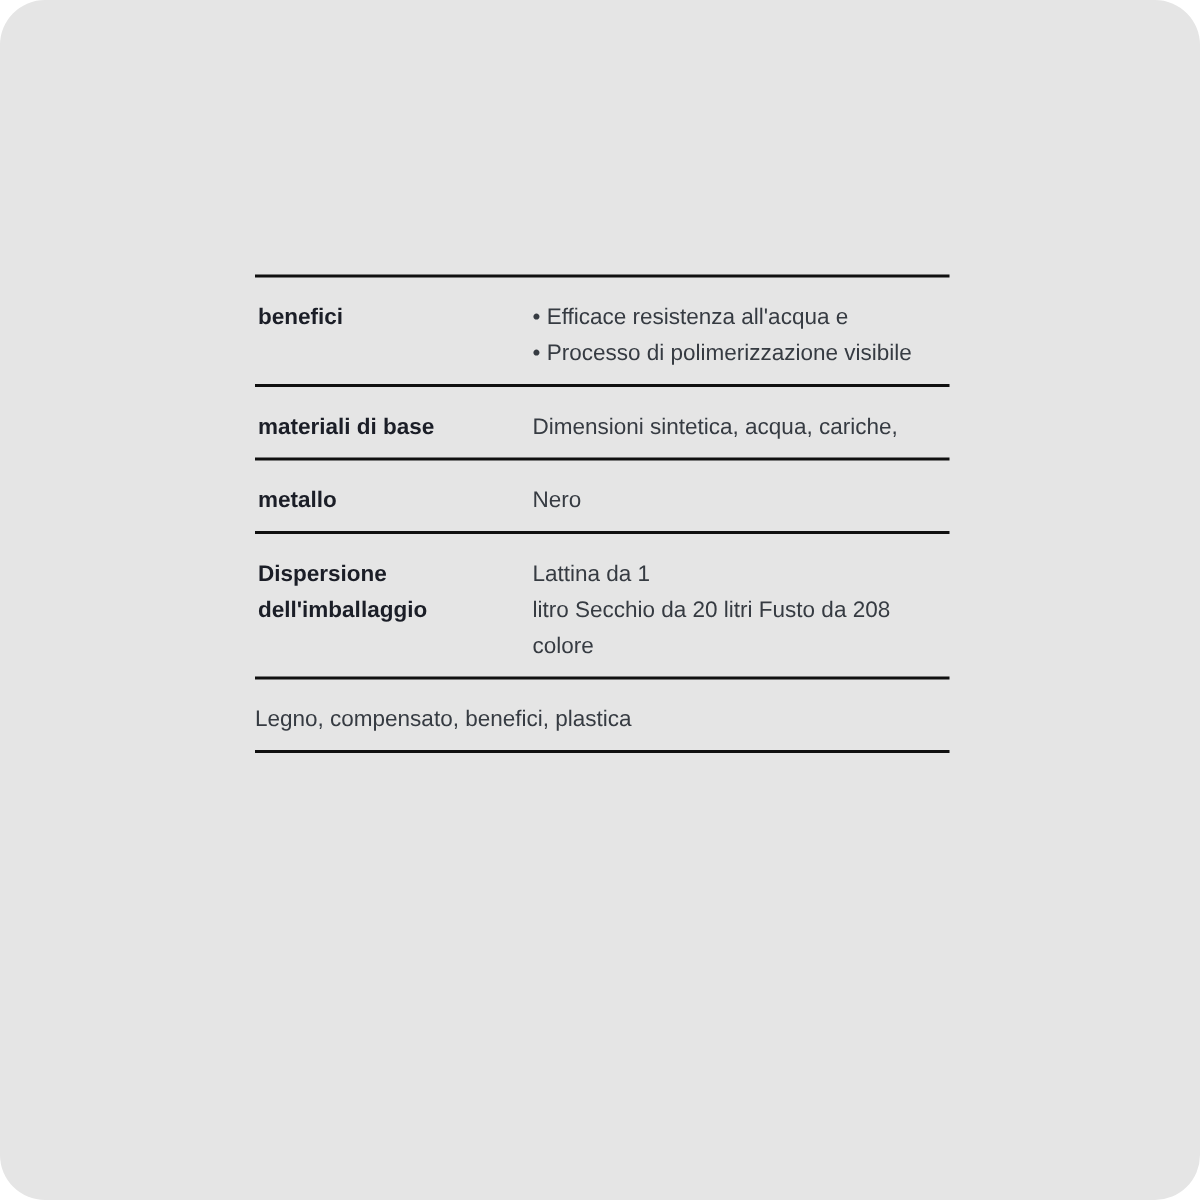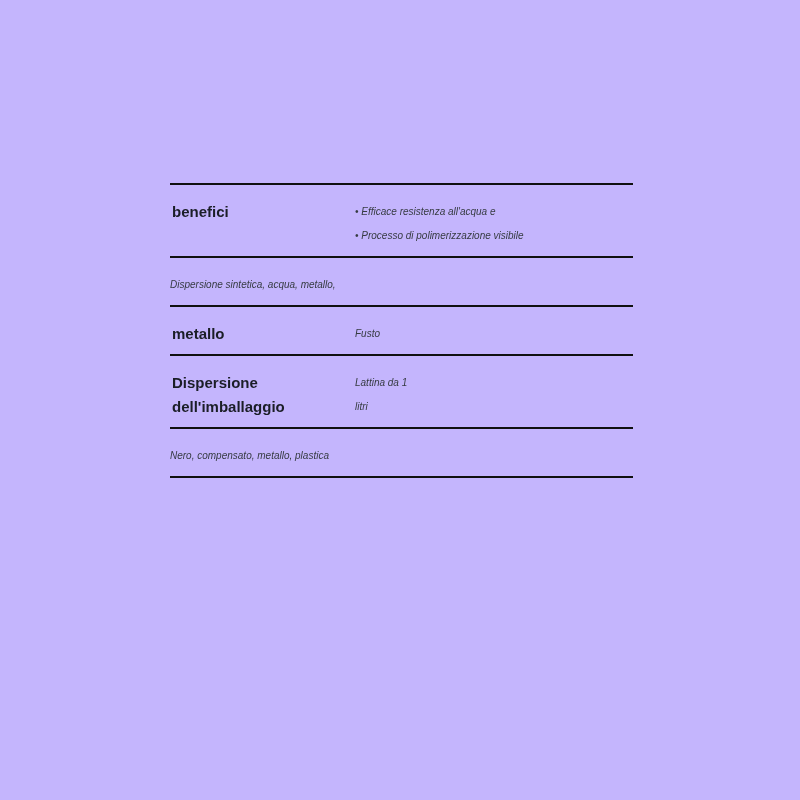--- a/index.html
+++ b/index.html
@@ -1,22 +1,23 @@
 <!DOCTYPE html>
 <html><head>
 <meta charset="utf-8">
 <style>
   html, body { margin: 0; padding: 0; background: #ffffff; }
   .canvas {
     position: relative;
     width: 800px;
     height: 800px;
-    background: #c4b5fd;
+    background: #e5e5e5;
     overflow: hidden;
     font-family: "Liberation Sans", "DejaVu Sans", sans-serif;
+    border-radius: 30px;
   }
   .spec-table {
     position: absolute;
     left: 170px;
     top: 183px;
     width: 463px;
     border-bottom: 2px solid #101010;
   }
   .spec-row {
     display: flex;
@@ -29,64 +30,65 @@
     box-sizing: border-box;
     padding-left: 2px;
     padding-right: 14px;
     font-size: 15px;
     line-height: 24px;
     font-weight: 700;
     color: #1b1e27;
   }
   .spec-value {
     flex: 1 1 auto;
-    font-size: 10px;
+    font-size: 15px;
     line-height: 24px;
     font-weight: 400;
     color: #363b42;
-    font-style: italic;
   }
   .spec-value-line { white-space: nowrap; }
 </style>
 </head>
 <body>
 
 <div class="canvas">
   <div class="spec-table">
 
     <div class="spec-row">
       <div class="spec-label">benefici</div>
       <div class="spec-value">
         <div class="spec-value-line">• Efficace resistenza all'acqua e</div>
         <div class="spec-value-line">• Processo di polimerizzazione visibile</div>
       </div>
     </div>
 
     <div class="spec-row">
+      <div class="spec-label">materiali di base</div>
       <div class="spec-value">
-        <div class="spec-value-line">Dispersione sintetica, acqua, metallo,</div>
+        <div class="spec-value-line">Dimensioni sintetica, acqua, cariche,</div>
       </div>
     </div>
 
     <div class="spec-row">
       <div class="spec-label">metallo</div>
       <div class="spec-value">
-        <div class="spec-value-line">Fusto</div>
+        <div class="spec-value-line">Nero</div>
       </div>
     </div>
 
     <div class="spec-row">
       <div class="spec-label">Dispersione dell'imballaggio</div>
       <div class="spec-value">
         <div class="spec-value-line">Lattina da 1</div>
-        <div class="spec-value-line">litri</div>
+        <div class="spec-value-line">litro Secchio da 20 litri Fusto da 208</div>
+        <div class="spec-value-line">colore</div>
       </div>
     </div>
 
     <div class="spec-row">
       <div class="spec-value">
-        <div class="spec-value-line">Nero, compensato, metallo, plastica</div>
+        <div class="spec-value-line">Legno, compensato, benefici, plastica</div>
       </div>
     </div>
 
 
   </div>
 </div>
 
 </body></html>

